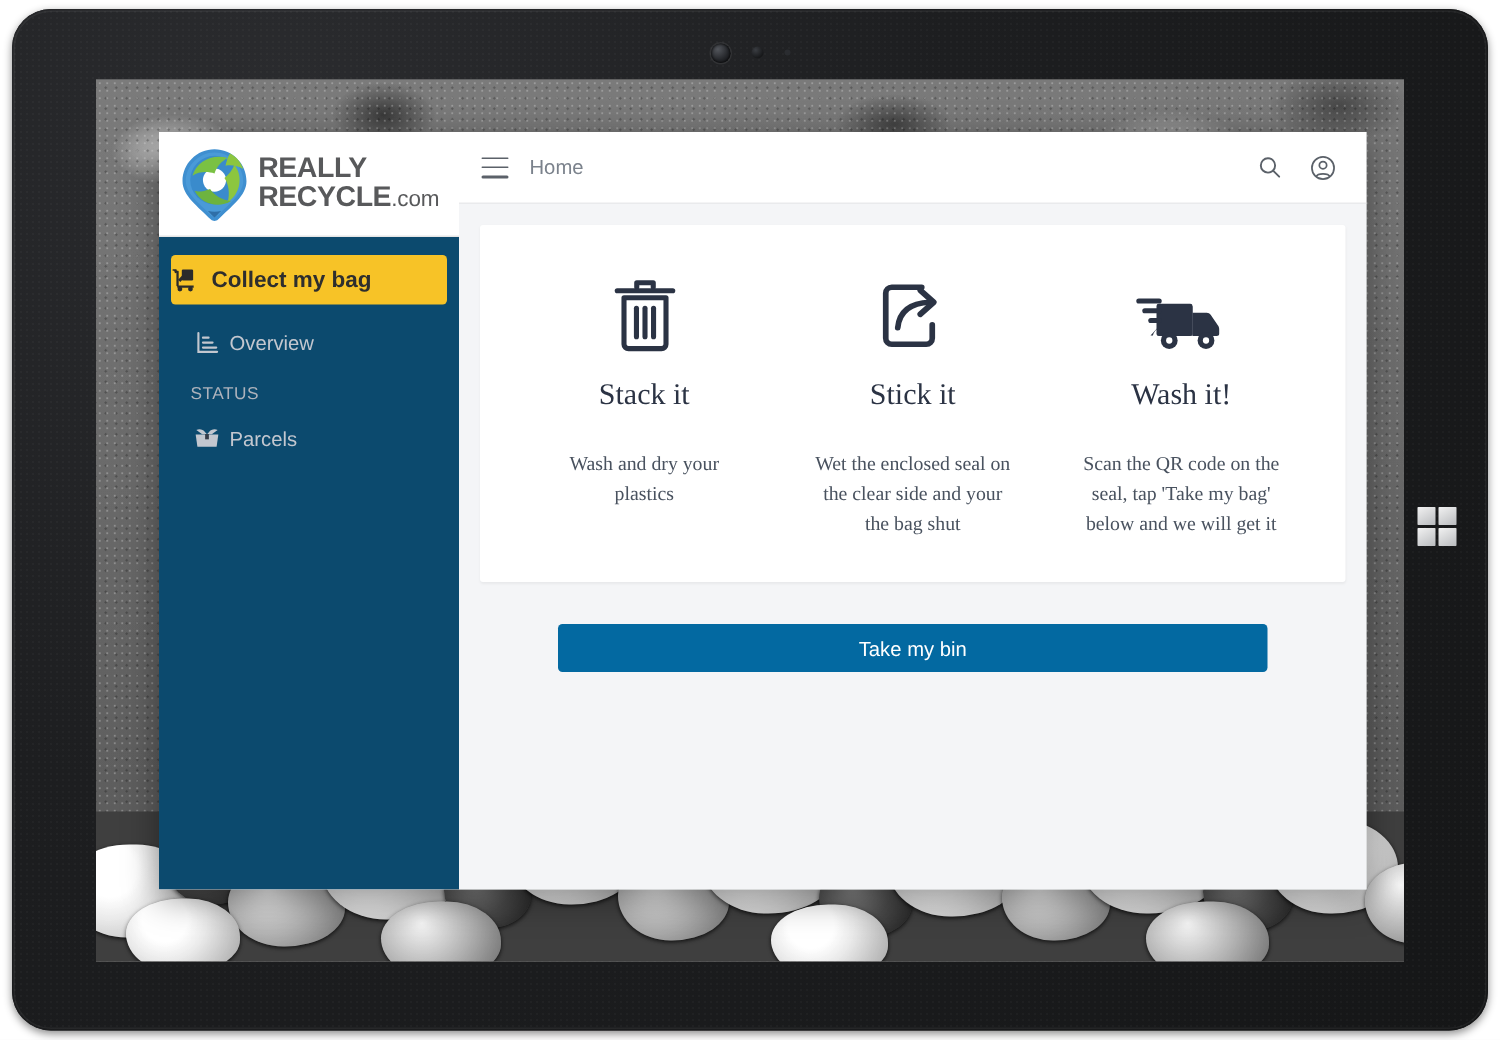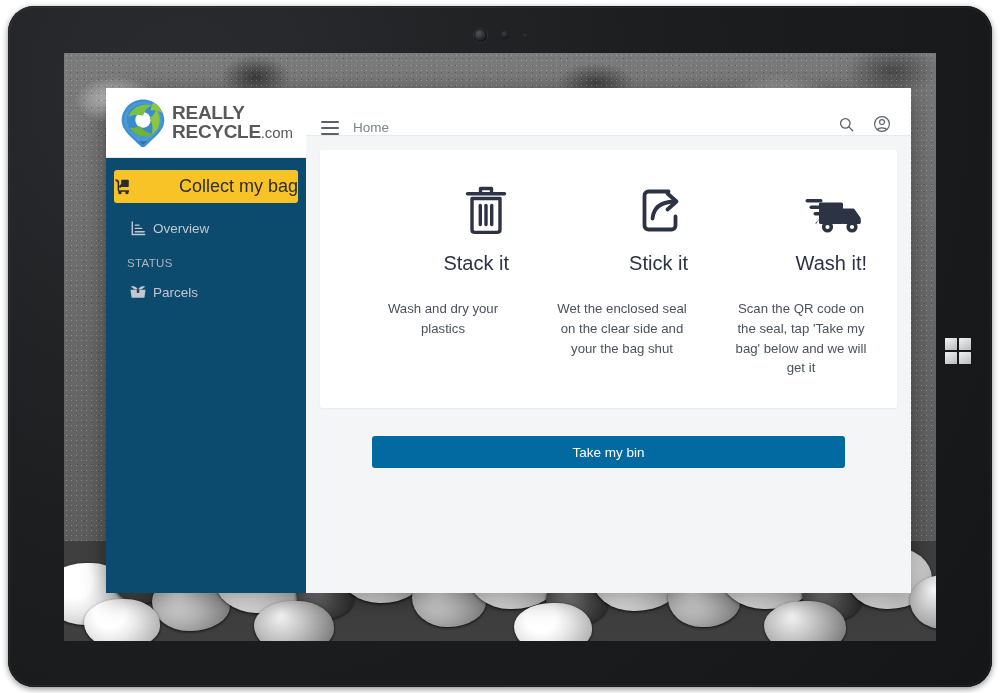--- a/index.html
+++ b/index.html
@@ -169,25 +169,26 @@
   }
   #brand-line2 { font-size: 19px; font-weight: 700; letter-spacing: -0.3px; color:#58595b; }
   #brand-tld { font-size: 15px; font-weight: 400; color: #58595b; letter-spacing: -0.1px; }
 
   #nav { padding-top: 12px; }
   .nav-primary {
     margin: 0 8px 10px 8px;
     height: 33px;
     background: #f7c327;
     border-radius: 3px;
-    display: flex; align-items: center; justify-content: space-between;
+    display: flex; align-items: center; justify-content: flex-start;
     gap: 9px;
     color: #2e2e2e;
-    font-size: 18px;
+    font-size: 15px;
     cursor: pointer;
+    font-weight: bold;
   }
   .nav-item {
     height: 30px;
     display: flex; align-items: center;
     padding-left: 23px;
     gap: 6px;
     color: #c3c7cf;
     font-size: 13.5px;
     cursor: pointer;
   }
@@ -197,21 +198,21 @@
     letter-spacing: 0.35px;
     color: #aeb3bc;
   }
   .nav-icon { width: 18px; height: 18px; display: inline-flex; align-items: center; justify-content: center; }
 
   
   #main { flex: 1; display: flex; flex-direction: column; min-width: 0; }
   #topbar {
     height: 48px;
     background: #ffffff;
-    display: flex; align-items: flex-end;
+    display: flex; align-items: center;
     padding: 0 18px 0 15px;
     border-bottom: 1px solid #e9eaec;
     gap: 14px;
   }
   #hamburger { width: 18px; height: 14px; display: flex; flex-direction: column; justify-content: space-between; cursor: pointer; }
   #hamburger i { display: block; height: 1.7px; background: #5b6169; border-radius: 1px; }
   #breadcrumb-home { font-size: 13.5px; color: #7b828c; }
   #topbar-spacer { flex: 1; }
   .topbar-icon { width: 22px; height: 22px; color: #5b6169; cursor: pointer; display: inline-flex; align-items: center; justify-content: center; }
 
@@ -224,22 +225,23 @@
 
   #steps-card {
     background: #ffffff;
     border-radius: 2px;
     padding: 32px 20px 30px 20px;
     display: flex;
     box-shadow: 0 1px 2px rgba(0,0,0,0.05);
   }
   .step {
     flex: 1;
-    display: flex; flex-direction: column; align-items: flex-end;
+    display: flex; flex-direction: column; align-items: center;
     padding: 0 10px;
+    font-family: Liberation Serif, serif;
   }
   .step-icon { height: 54px; display: flex; align-items: flex-end; justify-content: center; color: #2b3344; }
   .step-title {
     margin-top: 16px;
     font-size: 20px;
     color: #2b3344;
     font-weight: 400;
   }
   .step-desc {
     margin-top: 24px;

